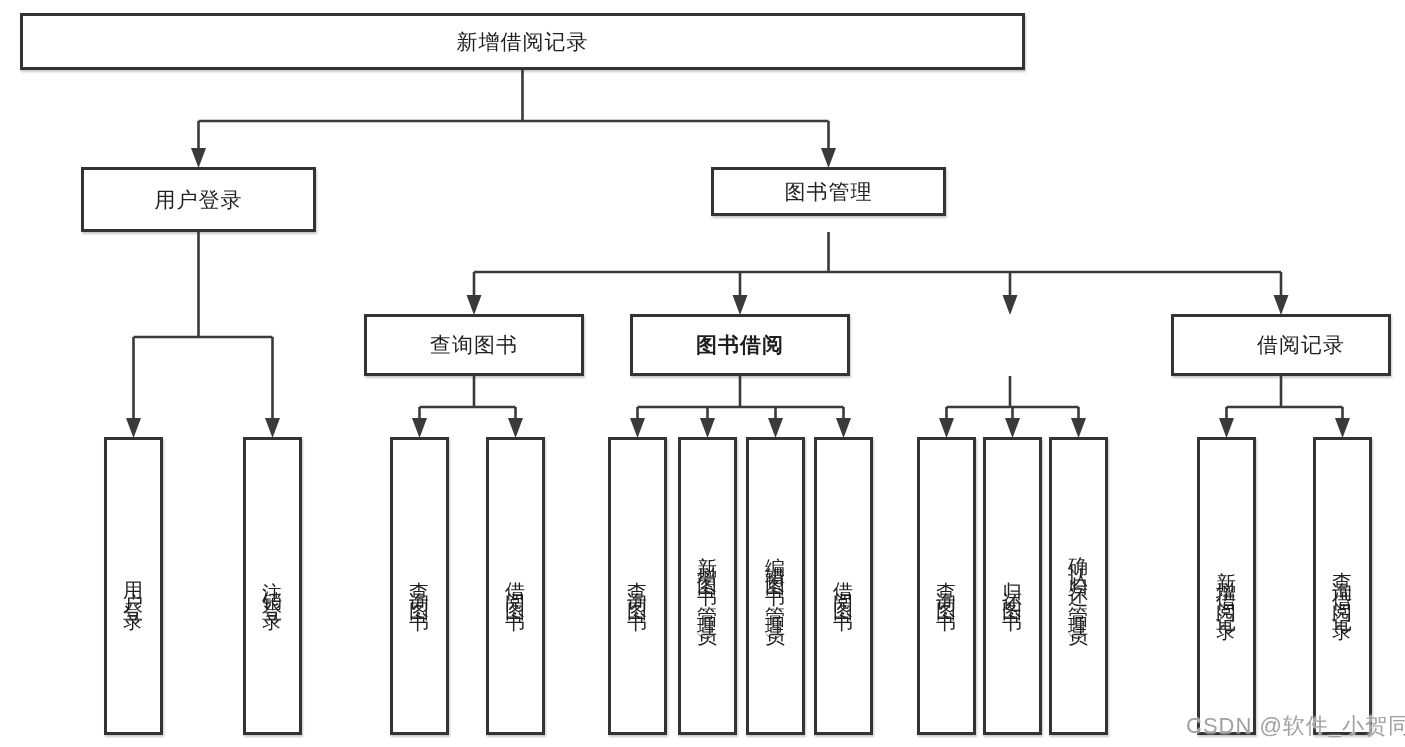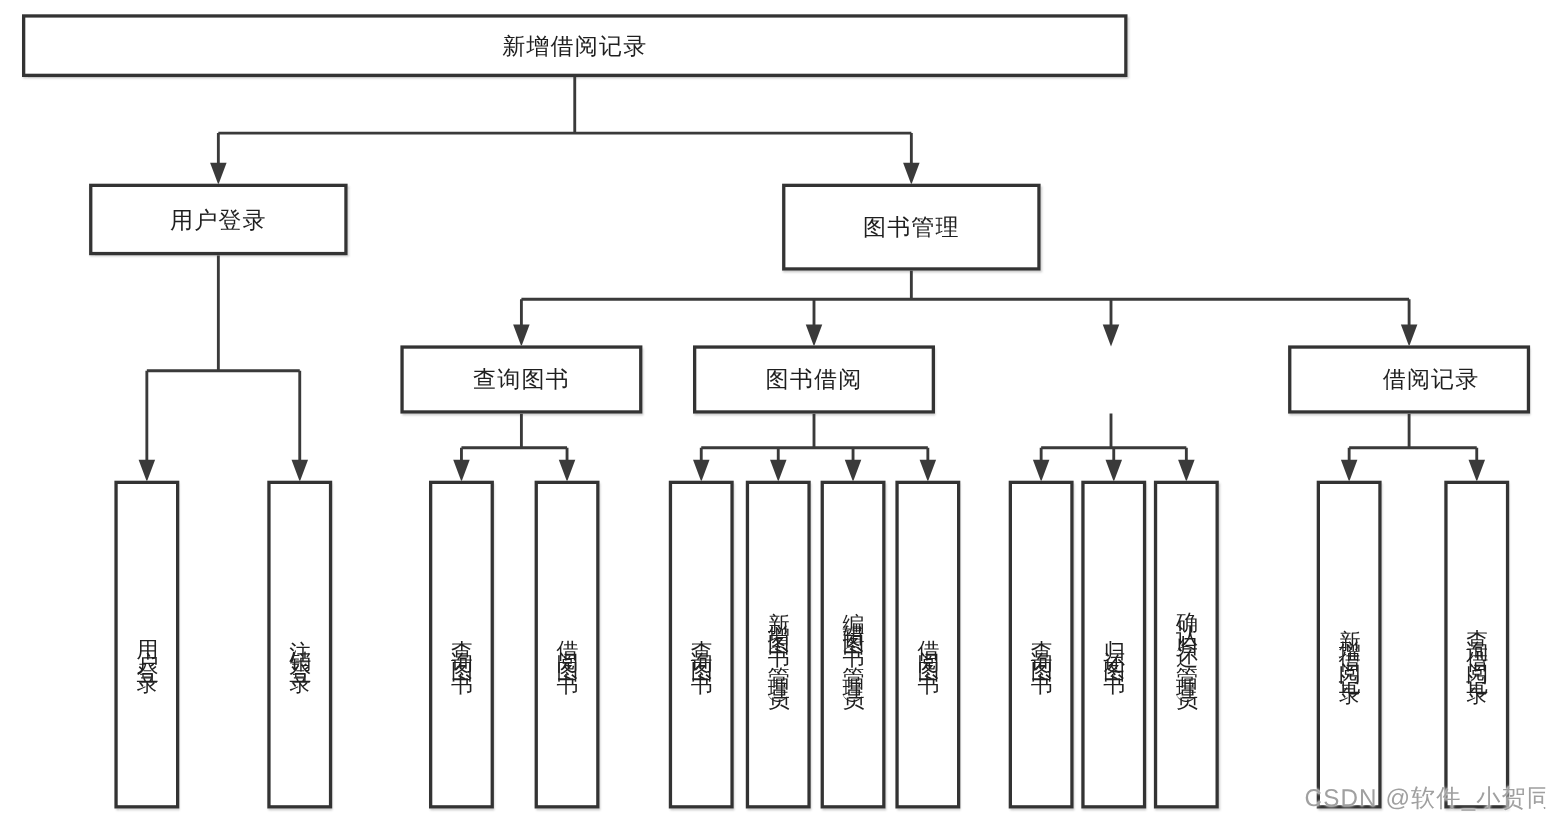--- a/index.html
+++ b/index.html
@@ -115,28 +115,28 @@
     </g>
   </svg>
 
   <div class="node h-node" style="left:20px; top:13px; width:1005px; height:57px;">
     <span>新增借阅记录</span>
   </div>
 
   <div class="node h-node" style="left:81px; top:167px; width:235px; height:65px;">
     <span>用户登录</span>
   </div>
-  <div class="node h-node" style="left:711px; top:167px; width:235px; height:79px;">
+  <div class="node h-node" style="left:711px; top:167px; width:235px; height:49px;">
     <span>图书管理</span>
   </div>
 
   <div class="node h-node" style="left:364px; top:314px; width:220px; height:62px;">
     <span>查询图书</span>
   </div>
-  <div class="node h-node" style="left:630px; top:314px; width:220px; height:62px;">
+  <div class="node h-node" style="left:630px; top:314px; width:220px; height:62px;font-weight:bold;">
     <span>图书借阅</span>
   </div>
   <div class="node h-node" style="left:1171px; top:314px; width:220px; height:62px;padding-left:40px;">
     <span>借阅记录</span>
   </div>
 
   <div class="node v-node" style="left:104px; top:437px; width:59px; height:298px;">
     <span class="v-text">用户登录</span>
   </div>
   <div class="node v-node" style="left:243px; top:437px; width:59px; height:298px;">

